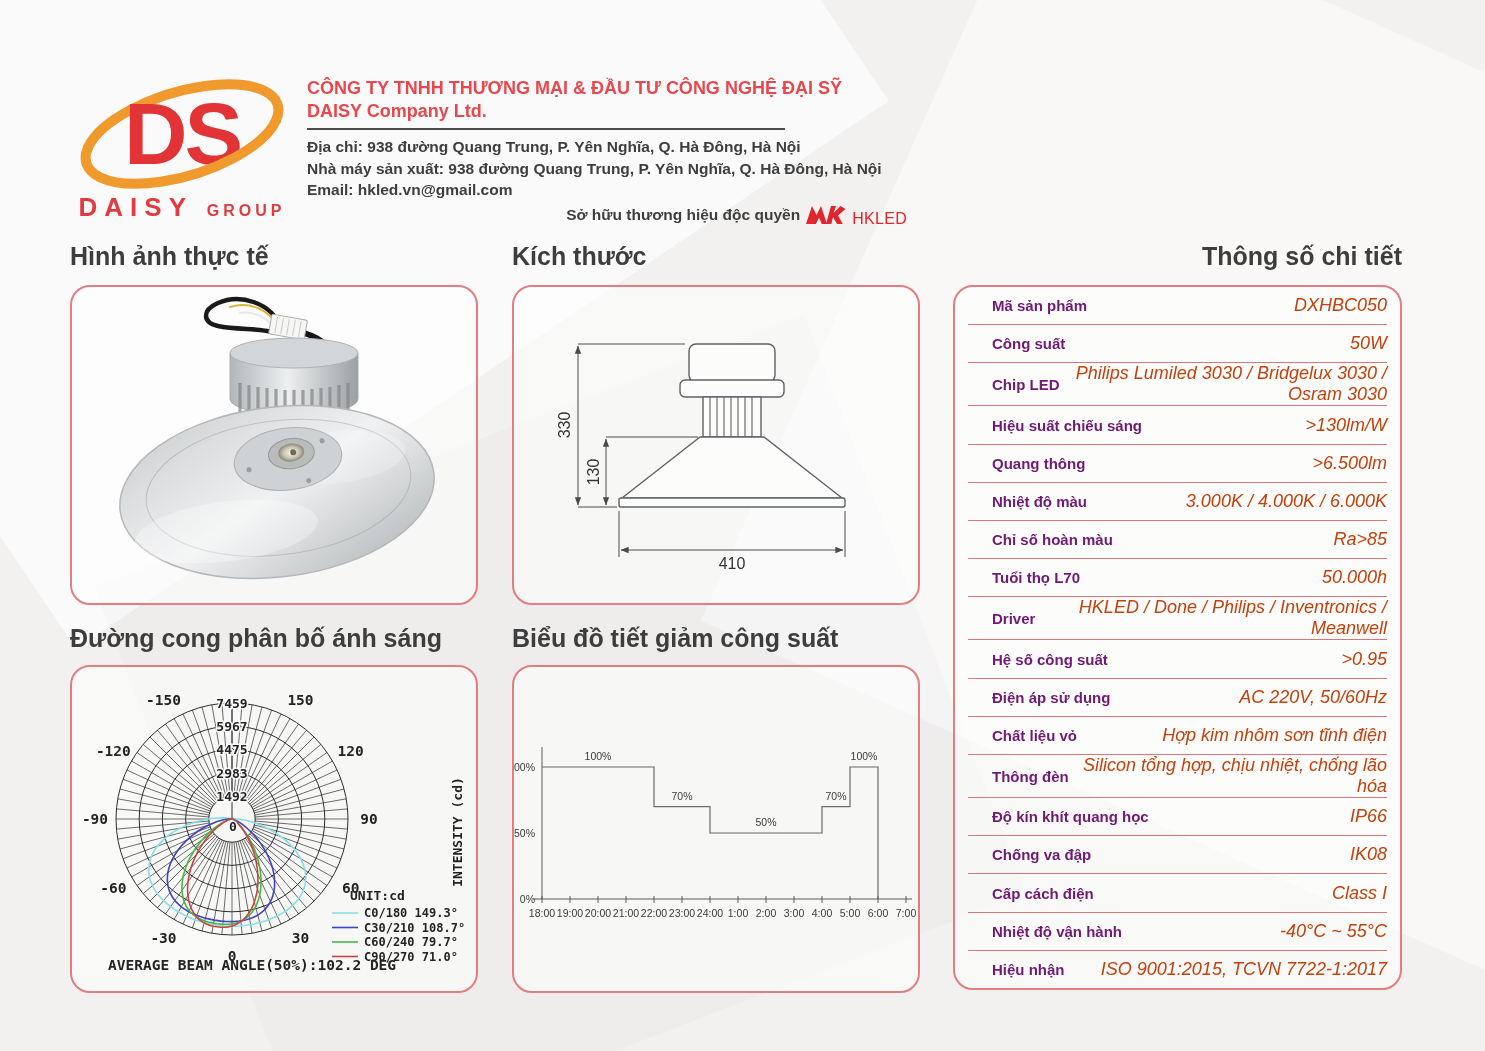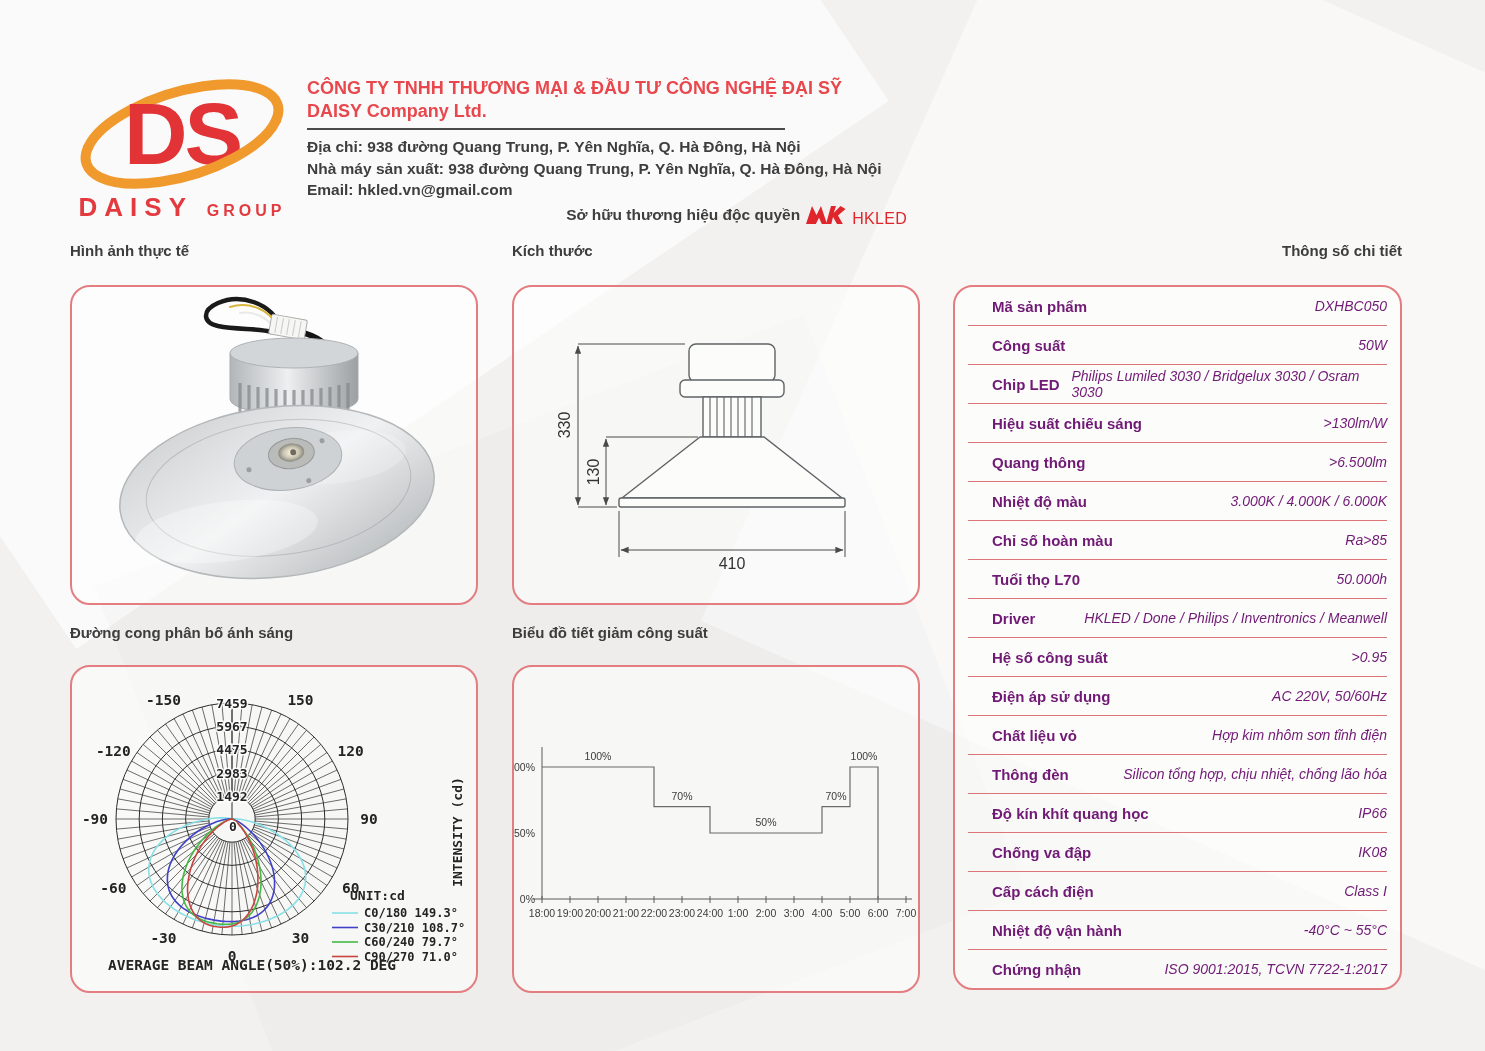--- a/index.html
+++ b/index.html
@@ -19,42 +19,42 @@
   .company .rule{width:478px;border:none;border-top:2px solid #4a4a4a;margin:5px 0 6px 0;}
   .company .ln{color:#3e3e3e;font-weight:bold;font-size:15.5px;line-height:21.5px;}
   .brandrow{display:flex;align-items:center;gap:5px;color:#3e3e3e;font-weight:bold;font-size:15.5px;line-height:21.5px;justify-content:flex-end;}
   .hk-name{color:#e0262c;font-weight:normal;font-size:16px;margin-top:7px;margin-left:-2px;letter-spacing:.3px;}
 
   .doc{position:absolute;right:82px;top:54px;text-align:right;}
   .doc-t{font-size:25px;font-weight:bold;color:#3c3c3c;letter-spacing:.4px;}
   .doc-p{font-size:30px;font-weight:bold;color:#ee4348;line-height:49px;margin-top:10px;}
 
   
-  .sec{position:absolute;font-size:15px;font-weight:bold;color:#3d3d3d;}
+  .sec{position:absolute;font-size:25px;font-weight:bold;color:#3d3d3d;}
   .t-photo{left:70px;top:242px;}
   .t-dims{left:512px;top:242px;}
   .t-specs{right:83px;top:242px;}
   .t-polar{left:70px;top:624px;}
   .t-power{left:512px;top:624px;}
 
   
   .box{position:absolute;border:2px solid #e37d80;border-radius:20px;background:rgba(255,255,255,.55);}
   #photo-box{left:70px;top:285px;width:404px;height:316px;}
   #dims-box{left:512px;top:285px;width:404px;height:316px;}
   #table-box{left:953px;top:285px;width:445px;height:701px;}
   #polar-box{left:70px;top:665px;width:404px;height:324px;}
   #power-box{left:512px;top:665px;width:404px;height:324px;}
 
   
   .spec-rows{display:flex;flex-direction:column;height:100%;}
   .spec-row{flex:1;display:flex;justify-content:space-between;align-items:center;
             margin:0 13px;border-bottom:1px solid #db7577;gap:12px;}
   .spec-row:last-child{border-bottom:none;}
   .spec-label{font-weight:bold;font-size:15px;color:#701a75;white-space:nowrap;margin-left:24px;}
-  .spec-value{font-style:italic;font-size:14px;color:#701a75;}
+  .spec-value{font-style:italic;font-size:18px;color:#c2410c;text-align:right;}
 
   
   .mono{font:bold 13px "DejaVu Sans Mono",monospace;fill:#242424;}
   .mono-sm{font:bold 12px "DejaVu Sans Mono",monospace;fill:#242424;}
   .mono-lg{font:bold 14.5px "DejaVu Sans Mono",monospace;fill:#242424;}
   .halo{paint-order:stroke;stroke:rgba(255,255,255,.85);stroke-width:3px;}
   .sans-sm{font:10.5px "Liberation Sans","DejaVu Sans",sans-serif;fill:#3c3c3c;}
   .dim-label{font:16px "Liberation Sans","DejaVu Sans",sans-serif;fill:#333;}
   svg{display:block;}
 </style>
@@ -251,21 +251,21 @@
         </div>
         <div class="spec-row">
           <span class="spec-label">Cấp cách điện</span>
           <span class="spec-value">Class I</span>
         </div>
         <div class="spec-row">
           <span class="spec-label">Nhiệt độ vận hành</span>
           <span class="spec-value">-40°C ~ 55°C</span>
         </div>
         <div class="spec-row">
-          <span class="spec-label">Chứng nhận</span>
+          <span class="spec-label">Hiệu nhận</span>
           <span class="spec-value">ISO 9001:2015, TCVN 7722-1:2017</span>
         </div>
       </div>
   </div>
 
   <div class="box" id="polar-box">
     <svg id="polar-svg" width="404" height="324" viewBox="0 0 404 324">
         <circle cx="160" cy="152" r="23.2" fill="none" stroke="#2e2e2e" stroke-width="1"></circle>
         <circle cx="160" cy="152" r="46.4" fill="none" stroke="#2e2e2e" stroke-width="1"></circle>
         <circle cx="160" cy="152" r="69.6" fill="none" stroke="#2e2e2e" stroke-width="1"></circle>

